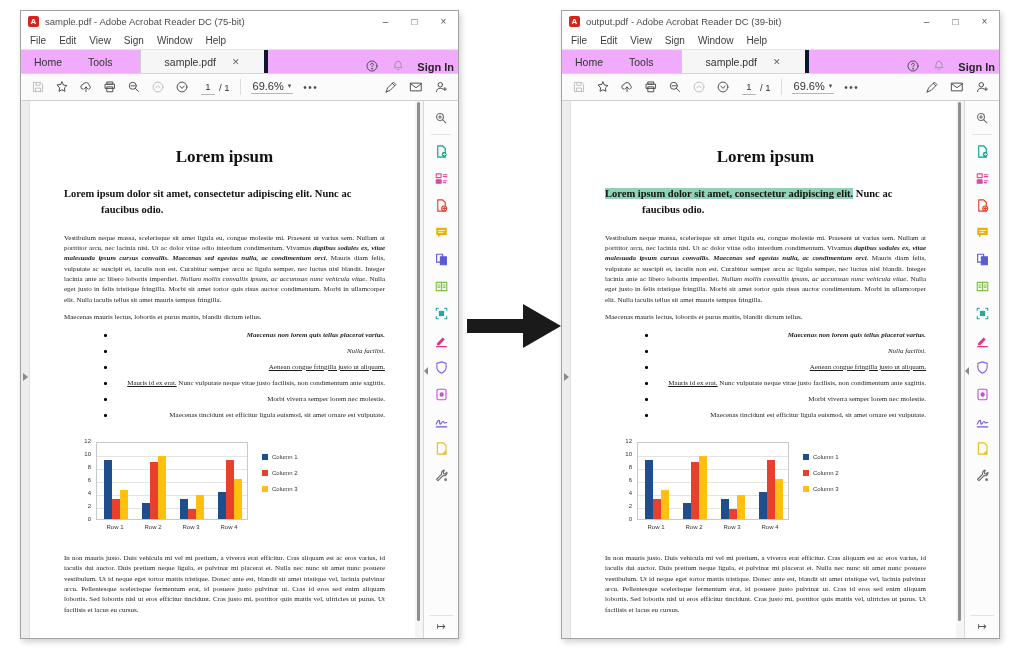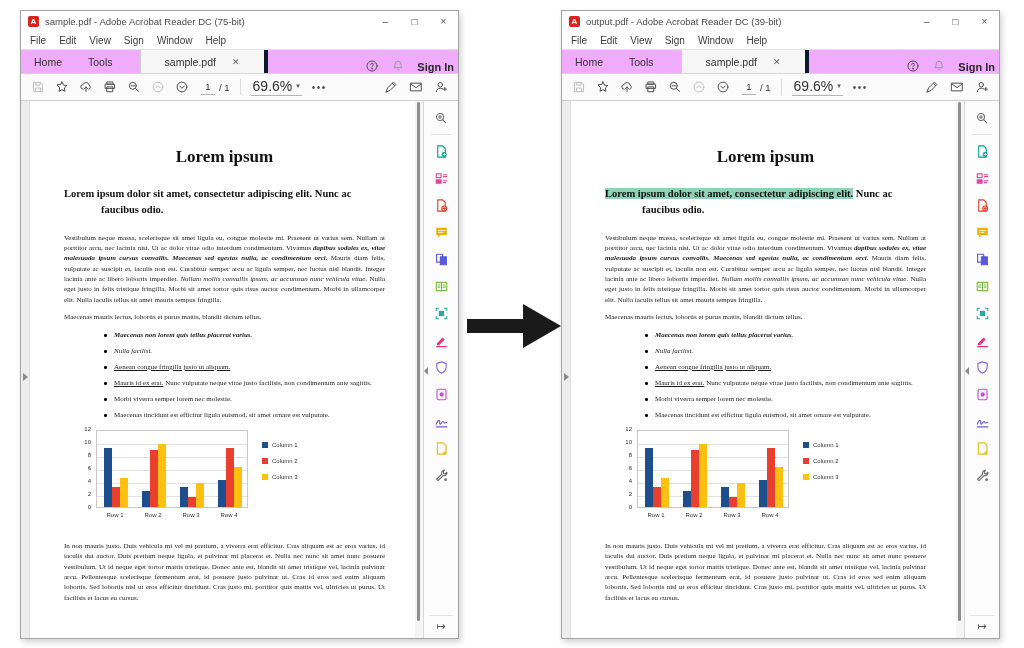--- a/index.html
+++ b/index.html
@@ -47,21 +47,21 @@
     display:flex; align-items:center; padding:0 10px; gap:10px; color:#4c4c4c; }
   .ico { display:inline-flex; }
   .ico svg { width:14px; height:14px; display:block; }
   .ico[data-interactable="false"] { color:#bdbdbd; }
   .page-group { display:flex; align-items:center; gap:4px; margin-left:2px; }
   .page-box { border-bottom:1px solid #b5b5b5; min-width:14px; height:15px; font-size:9.5px; display:flex;
     align-items:center; justify-content:center; padding:0 2px; color:#333; }
   .page-total { font-size:9.5px; color:#333; }
   .tb-sep { width:1px; height:16px; background:#dcdcdc; }
   .zoom-group { display:flex; align-items:center; gap:4px; border-bottom:1px solid #b5b5b5; padding:0 2px 1px 2px; }
-  .zoom-label { font-size:14px; color:#333; }
+  .zoom-label { font-size:11px; color:#333; }
   .caret { font-size:7px; color:#555; }
   .dots { font-size:10px; letter-spacing:1.5px; color:#4c4c4c; }
   .tb-spacer { flex:1; }
 
   
   .docarea { flex:1; display:flex; min-height:0; background:#fff; }
   .leftstrip { width:9px; flex:0 0 9px; background:#ededed; border-right:1px solid #e0e0e0; position:relative; }
   .expand-arrow { position:absolute; top:272px; left:2px; width:0; height:0;
     border-top:4px solid transparent; border-bottom:4px solid transparent; border-left:5px solid #8a8a8a; }
   .page { flex:1; background:#fff; padding:46px 30px 0 34px; overflow:hidden;
@@ -77,21 +77,21 @@
     border-top:4px solid transparent; border-bottom:4px solid transparent; border-right:4px solid #8a8a8a; }
   .sb-bottom { margin-top:auto; margin-bottom:5px; border-top:1px solid #e3e3e3; padding-top:4px;
     width:24px; display:flex; justify-content:center; font-size:11px; color:#555; }
 
   
   .doc-title { font-size:17px; font-weight:bold; text-align:center; margin:0 0 19px; color:#111; }
   .doc-heading { font-size:10.5px; font-weight:bold; line-height:1.55; padding-left:37px; text-indent:-37px;
     margin:0 0 14px; color:#111; }
   .para { font-size:7px; line-height:1.48; text-align:justify; margin:0 0 8px; }
   .intro { font-size:7px; line-height:1.4; margin:0 0 1px; }
-  .doc-list { margin:0 0 8px 39px; padding:0; list-style:none; }
+  .doc-list { margin:0 0 20px 39px; padding:0; list-style:none;text-align:right; }
   .doc-list li { font-size:7px; margin:8px 0; position:relative; padding-left:11px; }
   .doc-list li::before { content:''; position:absolute; left:1px; top:3.2px; width:2.6px; height:2.6px;
     background:#000; border-radius:50%; }
   .rb { font-weight:bold;font-style:italic; }
   .ri { font-style:italic; }
   .ru { text-decoration:underline; }
 
   
   .chart { position:relative; height:106px; margin:4px 0 8px 6px; font-family:"Liberation Sans", sans-serif; }
   .plot { position:absolute; left:26px; top:3px; width:152px; height:78px; border:1px solid #c9c9c9; background:#fff; }

